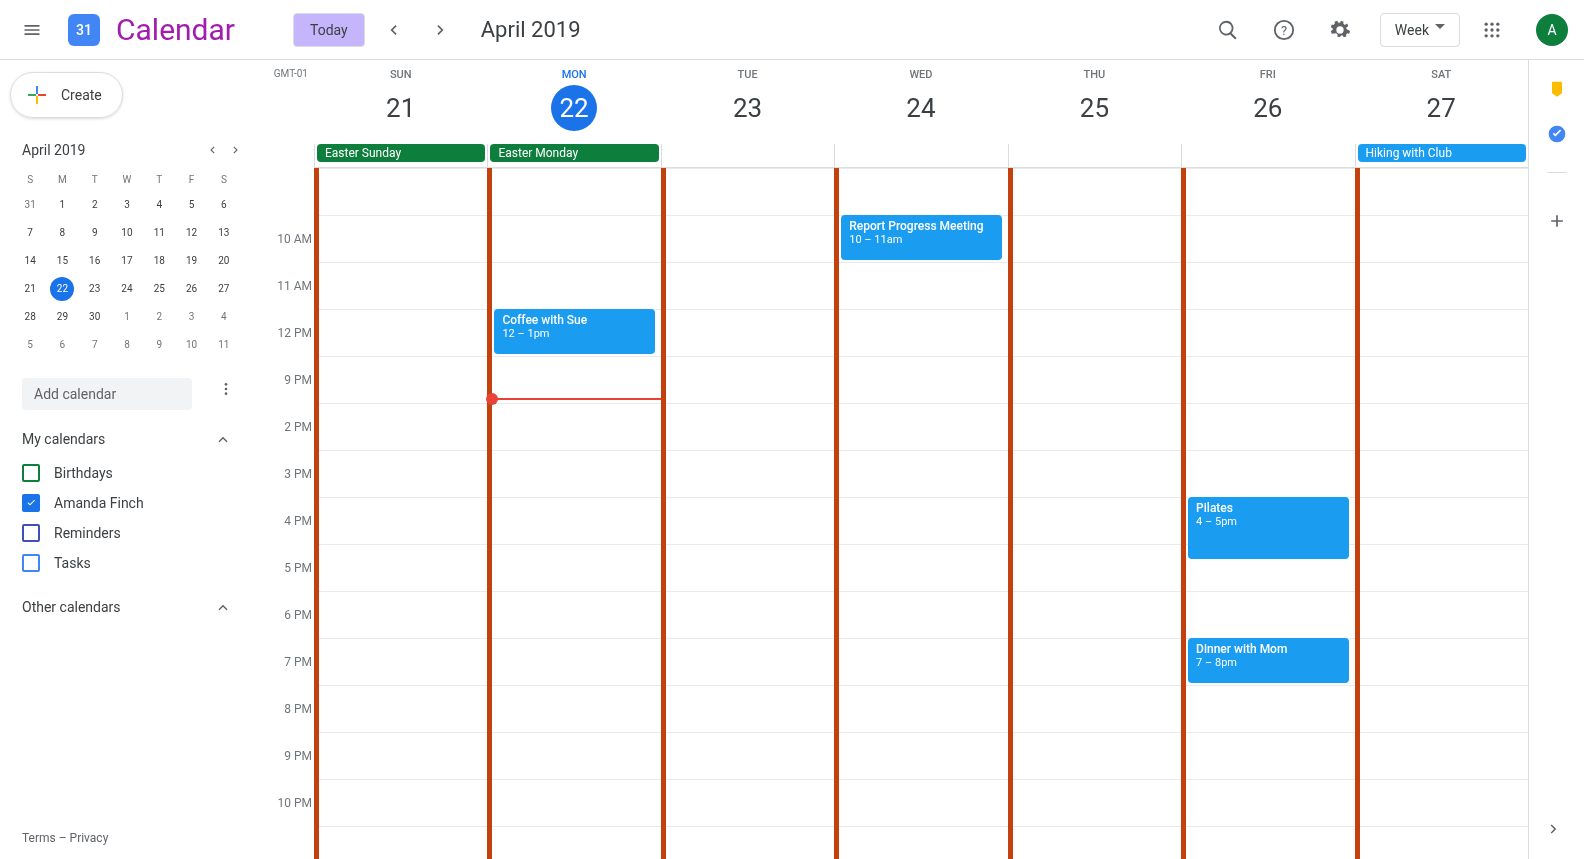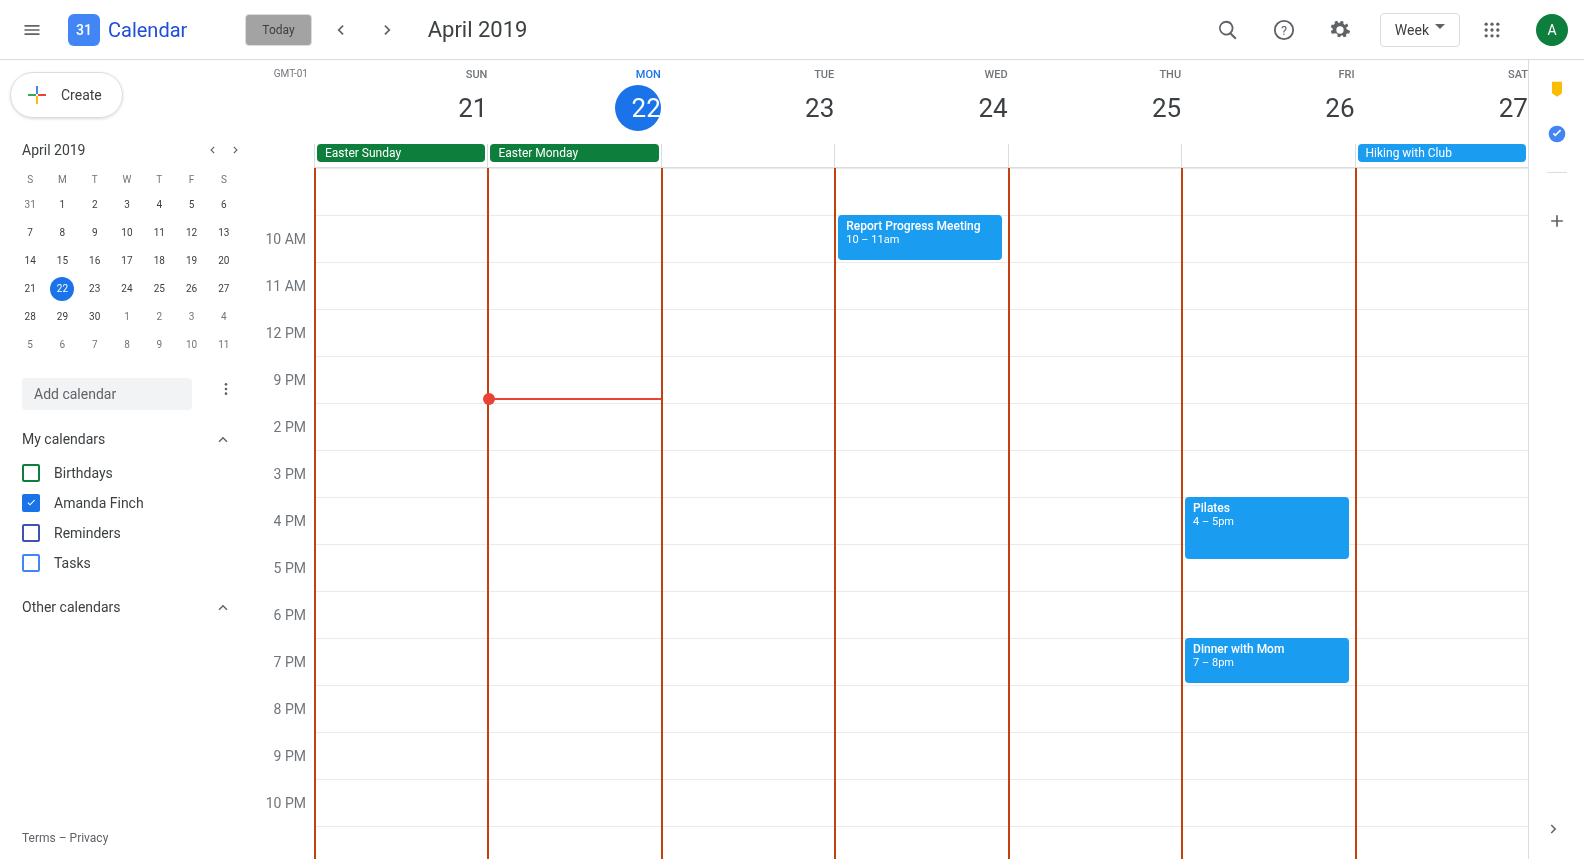--- a/index.html
+++ b/index.html
@@ -1,21 +1,21 @@
 <!DOCTYPE html>
 <html><head>
 <meta charset="utf-8">
 <style>
 *{box-sizing:border-box;margin:0;padding:0;font-family:Roboto,Arial,sans-serif}
 body{width:1584px;height:859px;overflow:hidden;background:#fff;color:#3c4043}
 .header{height:60px;display:flex;align-items:center;padding:0 8px;border-bottom:1px solid #dadce0;gap:8px}
 .menu-btn{width:48px;height:48px;border-radius:50%;display:flex;align-items:center;justify-content:center;cursor:pointer}
 .logo-box{width:32px;height:32px;background:#4285f4;border-radius:6px;display:flex;align-items:center;justify-content:center;color:#fff;font-size:14px;font-weight:500;margin-left:4px}
-.app-title{font-size:20px;color:#1d4ed8;margin-left:0;margin-right:50px}
-.today-btn{border:1px solid #dadce0;border-radius:4px;padding:8px 16px;font-size:12px;color:#3c4043;cursor:pointer;background:#a3a3a3}
+.app-title{font-size:30px;color:#a21caf;margin-left:8px;margin-right:50px}
+.today-btn{border:1px solid #dadce0;border-radius:4px;padding:8px 16px;font-size:14px;color:#3c4043;cursor:pointer;background:#c4b5fd}
 .nav-btn{width:32px;height:32px;border-radius:50%;display:flex;align-items:center;justify-content:center;cursor:pointer;margin:0 4px}
 .date-title{font-size:22px;color:#3c4043;margin-left:12px}
 .spacer{flex:1}
 .icon-btn{width:40px;height:40px;border-radius:50%;display:flex;align-items:center;justify-content:center;cursor:pointer;margin:0 4px}
 .view-sel{border:1px solid #dadce0;border-radius:4px;padding:8px 14px;font-size:14px;cursor:pointer;display:flex;align-items:flex-start;gap:6px;margin-left:8px}
 .avatar{width:32px;height:32px;border-radius:50%;background:#0d7e3c;color:#fff;display:flex;align-items:center;justify-content:center;font-size:14px;margin-left:12px;margin-right:8px}
 .body{display:flex;height:799px}
 .sidebar{width:254px;padding:12px 0}
 .create-btn{display:flex;align-items:center;gap:12px;border:1px solid #dadce0;border-radius:24px;padding:10px 20px 10px 14px;margin-left:10px;margin-bottom:20px;box-shadow:0 1px 3px rgba(0,0,0,.15);cursor:pointer;width:fit-content}
 .plus-icon{width:24px;height:24px}
@@ -36,34 +36,34 @@
 .cal-item{display:flex;align-items:center;gap:14px;padding:6px 0;cursor:pointer}
 .cal-check{width:18px;height:18px;border-radius:2px;border:2px solid;display:flex;align-items:center;justify-content:center}
 .cal-check.checked{background:var(--c);border-color:var(--c)}
 .cal-check svg{color:#fff}
 .cal-item-lbl{font-size:14px;color:#3c4043}
 .footer-links{position:absolute;bottom:14px;left:22px;font-size:12px;color:#5f6368}
 .footer-links a{color:#5f6368;text-decoration:none}
 .week{flex:1;display:flex;position:relative}
 .time-col{width:60px;position:relative;flex-shrink:0}
 .tz{position:absolute;top:8px;right:6px;font-size:10px;color:#70757a}
-.time-lbl{position:absolute;right:8px;font-size:14px;color:#70757a;transform:translateY(-50%)}
+.time-lbl{position:absolute;right:2px;font-size:12px;color:#70757a;transform:translateY(-50%)}
 .days{flex:1;display:flex;flex-direction:column}
 .day-headers{display:flex;height:84px}
-.day-head{flex:1;text-align:right;padding-top:8px;cursor:pointer}
+.day-head{flex:1;text-align:center;padding-top:8px;cursor:pointer}
 .dow{font-size:11px;color:#70757a;font-weight:500}
 .dow.today{color:#1a73e8}
 .daynum{font-size:26px;color:#3c4043;margin-top:4px;width:46px;height:46px;line-height:46px;border-radius:50%;display:inline-block}
 .daynum.today{background:#1a73e8;color:#fff}
 .allday-row{display:flex;height:24px;border-bottom:1px solid #dadce0}
 .allday-cell{flex:1;border-left:1px solid #dadce0;position:relative;padding:0 2px}
 .allday-event{background:#0d7e3c;color:#fff;font-size:12px;padding:2px 8px;border-radius:4px;white-space:nowrap;overflow:hidden;cursor:pointer}
 .allday-event.blue{background:#1a9cf0}
 .grid{flex:1;display:flex;position:relative;overflow:hidden}
-.day-col{flex:1;border-left:2px solid #c2410c;position:relative}
+.day-col{flex:1;border-left:5px solid #c2410c;position:relative}
 .hour-line{position:absolute;left:0;right:0;border-top:1px solid #e8eaed;width:100%}
 .event{position:absolute;left:2px;right:6px;background:#1a9cf0;color:#fff;border-radius:4px;padding:4px 8px;font-size:12px;cursor:pointer;overflow:hidden}
 .event-title{font-weight:500}
 .event-time{font-size:11px}
 .now-line{position:absolute;left:0;right:0;border-top:2px solid #ea4335}
 .now-dot{position:absolute;left:-6px;top:-7px;width:12px;height:12px;border-radius:50%;background:#ea4335}
 .side-panel{width:56px;border-left:1px solid #dadce0;display:flex;flex-direction:column;align-items:center;padding-top:20px;gap:24px}
 .sp-icon{width:20px;height:20px;cursor:pointer}
 .sp-sep{width:20px;border-top:1px solid #dadce0;margin:4px 0}
 .sp-plus{width:40px;height:40px;display:flex;align-items:center;justify-content:center;cursor:pointer;color:#5f6368}
@@ -332,20 +332,24 @@
             <div class="hour-line" style="top: 235px;"></div>
             <div class="hour-line" style="top: 282px;"></div>
             <div class="hour-line" style="top: 329px;"></div>
             <div class="hour-line" style="top: 376px;"></div>
             <div class="hour-line" style="top: 423px;"></div>
             <div class="hour-line" style="top: 470px;"></div>
             <div class="hour-line" style="top: 517px;"></div>
             <div class="hour-line" style="top: 564px;"></div>
             <div class="hour-line" style="top: 611px;"></div>
             <div class="hour-line" style="top: 658px;"></div>
+            <div class="event" style="top: 141px; height: 45px;">
+              <div class="event-title">Coffee with Sue</div>
+              <div class="event-time">12 – 1pm</div>
+            </div>
             <div class="now-line" style="top: 230.3px;">
               <div class="now-dot"></div>
             </div>
           </div>
           <div class="day-col">
             <div class="hour-line" style="top: 0px;"></div>
             <div class="hour-line" style="top: 47px;"></div>
             <div class="hour-line" style="top: 94px;"></div>
             <div class="hour-line" style="top: 141px;"></div>
             <div class="hour-line" style="top: 188px;"></div>

